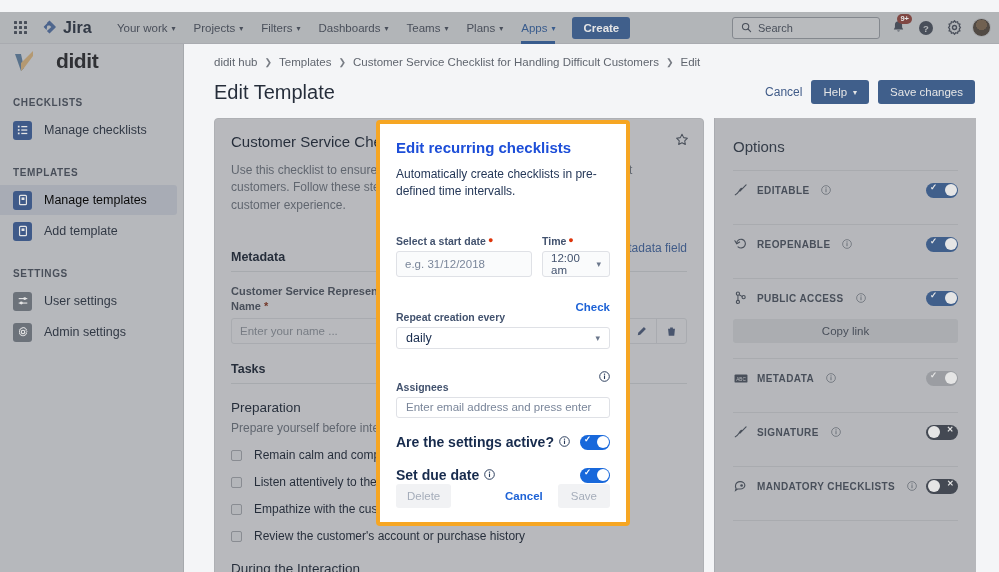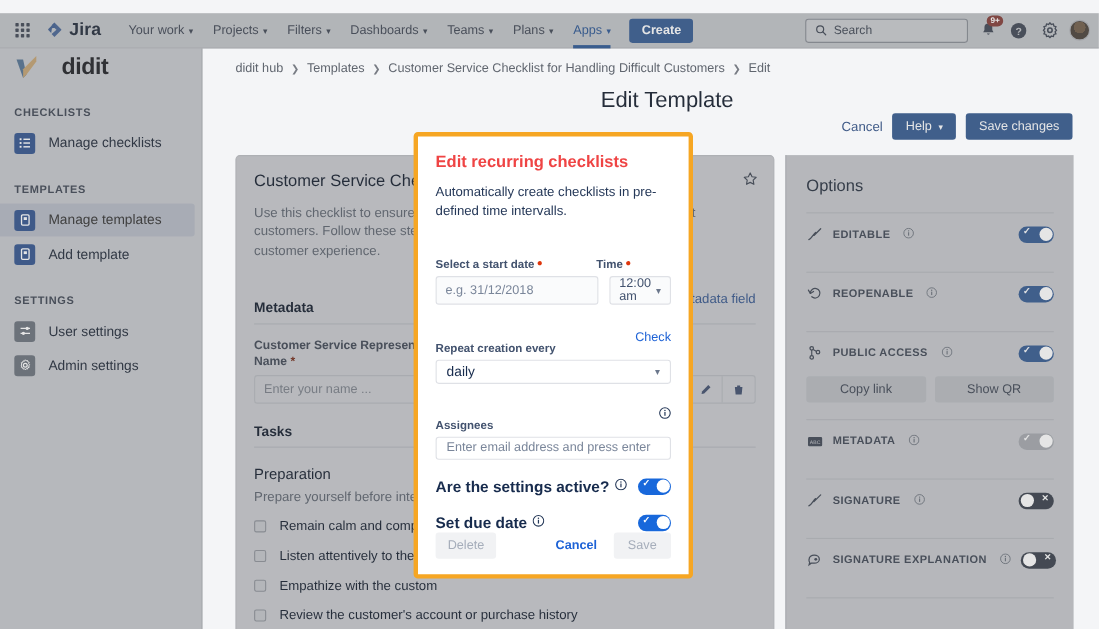--- a/index.html
+++ b/index.html
@@ -66,34 +66,34 @@
   .logo-check { width: 24px; height: 26px; position: relative; }
   .logo-word { font-size: 21px; font-weight: 700; color: #2b2f38; letter-spacing: -.4px; }
   .sec-title {
     font-size: 10px; font-weight: 700; color: #42526E; letter-spacing: .6px;
     padding: 0 0 0 13px; margin-top: 22px; margin-bottom: 7px;
   }
   .side-item {
     display: flex; align-items: center; gap: 12px; height: 30px; padding-left: 13px;
     font-size: 12.5px; color: #253858; cursor: pointer; margin: 1px 6px 1px 0; border-radius: 0 3px 3px 0;
   }
-  .side-item.active { background: #B3BDD4; color: #404040; }
+  .side-item.active { background: #B3BDD4; color: #000000; }
   .sq {
     width: 19px; height: 19px; border-radius: 3px; display:flex; align-items:center; justify-content:center;
     flex: none;
   }
   .sq.blue { background: #1B61DB; }
   .sq.grey { background: #6B7A90; }
 
   
   .main { position: absolute; top: 32px; left: 184px; width: 815px; height: 540px; overflow: hidden; }
   .breadcrumb { display: flex; align-items: center; gap: 7px; font-size: 11.5px; color: #5E6C84; padding: 24px 0 0 30px; }
   .bc-sep { font-size: 9px; color: #7A869A; }
   .bc-item { cursor: pointer; }
-  .page-head { display: flex; align-items: center; padding: 12px 0 0 30px; flex-direction: column; }
+  .page-head { display: flex; align-items: center; padding: 12px 0 0 30px; }
   .page-title { font-size: 20px; font-weight: 500; color: #172B4D; }
   .head-actions { margin-left: auto; display: flex; align-items: center; gap: 9px; padding-right: 24px; }
   .lnk { font-size: 12px; color: #1D62D6; cursor: pointer; }
   .btn-blue {
     background: #1868DB; color: #fff; font-size: 11.5px; font-weight: 500;
     border: none; border-radius: 3px; padding: 6px 12px; cursor: pointer;
     display: flex; align-items: center; gap: 6px;
   }
 
   .content-row { display: flex; gap: 0; padding: 14px 0 0 0; }
@@ -160,36 +160,36 @@
     font-size: 11.5px; color: #42526E; cursor: pointer; text-align: center;
   }
 
   
   .modal {
     position: absolute; left: 376px; top: 120px; width: 254px; height: 406px;
     background: #fff; border: 4px solid #F6A623; border-radius: 4px;
     z-index: 40; display: flex; flex-direction: column;
     padding: 15px 16px 0 16px;
   }
-  .m-title { font-size: 15px; font-weight: 700; color: #ef4444; }
+  .m-title { font-size: 15px; font-weight: 700; color: #1d4ed8; }
   .m-sub { font-size: 12px; color: #253858; line-height: 1.45; margin-top: 10px; }
   .m-labelrow { display: flex; gap: 10px; margin-top: 14px; }
   .m-lbl { font-size: 10.5px; font-weight: 700; color: #42526E; margin-top: 20px; }
   .m-fieldrow { display: flex; gap: 10px; margin-top: 4px; }
   .m-input {
     flex: 1; height: 26px; border: 1px solid #DFE1E6; border-radius: 3px; background: #FAFBFC;
     display: flex; align-items: center; padding: 0 8px; font-size: 11.5px; color: #7A869A;
   }
   .m-select {
     height: 26px; border: 1px solid #DFE1E6; border-radius: 3px; background: #FAFBFC;
     display: flex; align-items: center; padding: 0 8px; font-size: 11.5px; color: #42526E;
   }
   .m-select .ch { margin-left: auto; color: #6B778C; font-size: 9px; }
   .m-rowhead { display: flex; align-items: center; margin-top: 14px; }
-  .m-rowhead .chk { margin-left: auto; font-size: 11.5px; color: #1D62D6; font-weight: 400; cursor: pointer; }
+  .m-rowhead .chk { margin-left: auto; font-size: 11.5px; color: #1D62D6; font-weight: 700; cursor: pointer; }
   .m-wide-select {
     height: 28px; width: 100%; border: 1px solid #DFE1E6; border-radius: 3px; background: #fff;
     display: flex; align-items: center; padding: 0 9px; font-size: 12.5px; color: #172B4D; margin-top: 4px;
   }
   .m-wide-input {
     height: 27px; width: 100%; border: 1px solid #DFE1E6; border-radius: 3px; background: #fff;
     display: flex; align-items: center; padding: 0 9px; font-size: 11.5px; color: #7A869A; margin-top: 4px;
   }
   .m-togrow { display: flex; align-items: center; margin-top: 15px; }
   .m-togrow .lbl { font-size: 14px; font-weight: 700; color: #172B4D; }
@@ -546,21 +546,20 @@
               </svg>
           </span>
           <span class="opt-right">
               <span class="toggle on">
                 <span class="knob"></span>
               </span>
             </span>
         </div>
         <div class="pa-btns">
           <button class="pa-btn">Copy link</button>
-          <button class="pa-btn">Show QR</button>
         </div>
         <div class="opt-div"></div>
 
         <div class="opt-row">
           <span class="opt-ico">
             <svg width="14" height="11" viewBox="0 0 18 12">
                 <rect x="0.7" y="0.7" width="16.6" height="10.6" rx="1.5" fill="#42526E"></rect>
                 <text x="9" y="8.6" font-size="6" font-family="Liberation Sans, sans-serif" fill="#C5CAD4" text-anchor="middle">ABC</text>
               </svg>
           </span>
@@ -602,21 +601,21 @@
         </div>
         <div class="opt-div"></div>
 
         <div class="opt-row">
           <span class="opt-ico">
             <svg width="14" height="14" viewBox="0 0 16 16">
                 <path d="M1.8 7.2a5.3 4.2 0 1 1 5.3 4.2H4l-2.2 1.6.6-2.3a4.1 4.1 0 0 1-.6-3.5z" fill="none" stroke="#42526E" stroke-width="1.3"></path>
                 <circle cx="8.7" cy="7.4" r="1.5" fill="#42526E"></circle>
               </svg>
           </span>
-          <span class="opt-label">SIGNATURE EXPLANATION</span>
+          <span class="opt-label">MANDATORY CHECKLISTS</span>
           <span class="info-i">
             <svg width="10" height="10" viewBox="0 0 16 16">
                 <circle cx="8" cy="8" r="7" fill="none" stroke="#6B778C" stroke-width="1.3"></circle>
                 <circle cx="8" cy="4.6" r="1" fill="#6B778C"></circle>
                 <rect x="7.2" y="6.6" width="1.6" height="5" fill="#6B778C"></rect>
               </svg>
           </span>
           <span class="opt-right">
               <span class="toggle off">
                 <span class="knob"></span>
@@ -636,21 +635,21 @@
 
     <div class="m-labelrow">
       <div class="m-lbl" style="width:136px">
         <span>Select a start date</span><span class="star-req">●</span>
       </div>
       <div class="m-lbl">
         <span>Time</span><span class="star-req">●</span>
       </div>
     </div>
     <div class="m-fieldrow">
-      <div class="m-input" style="width:148px;flex:none">e.g. 31/12/2018</div>
+      <div class="m-input" style="width:136px;flex:none">e.g. 31/12/2018</div>
       <div class="m-select" style="flex:1">
         <span>12:00 am</span>
         <span class="ch">▾</span>
       </div>
     </div>
 
     <div class="m-rowhead">
       <span class="m-lbl">Repeat creation every</span>
       <span class="chk">Check</span>
     </div>

